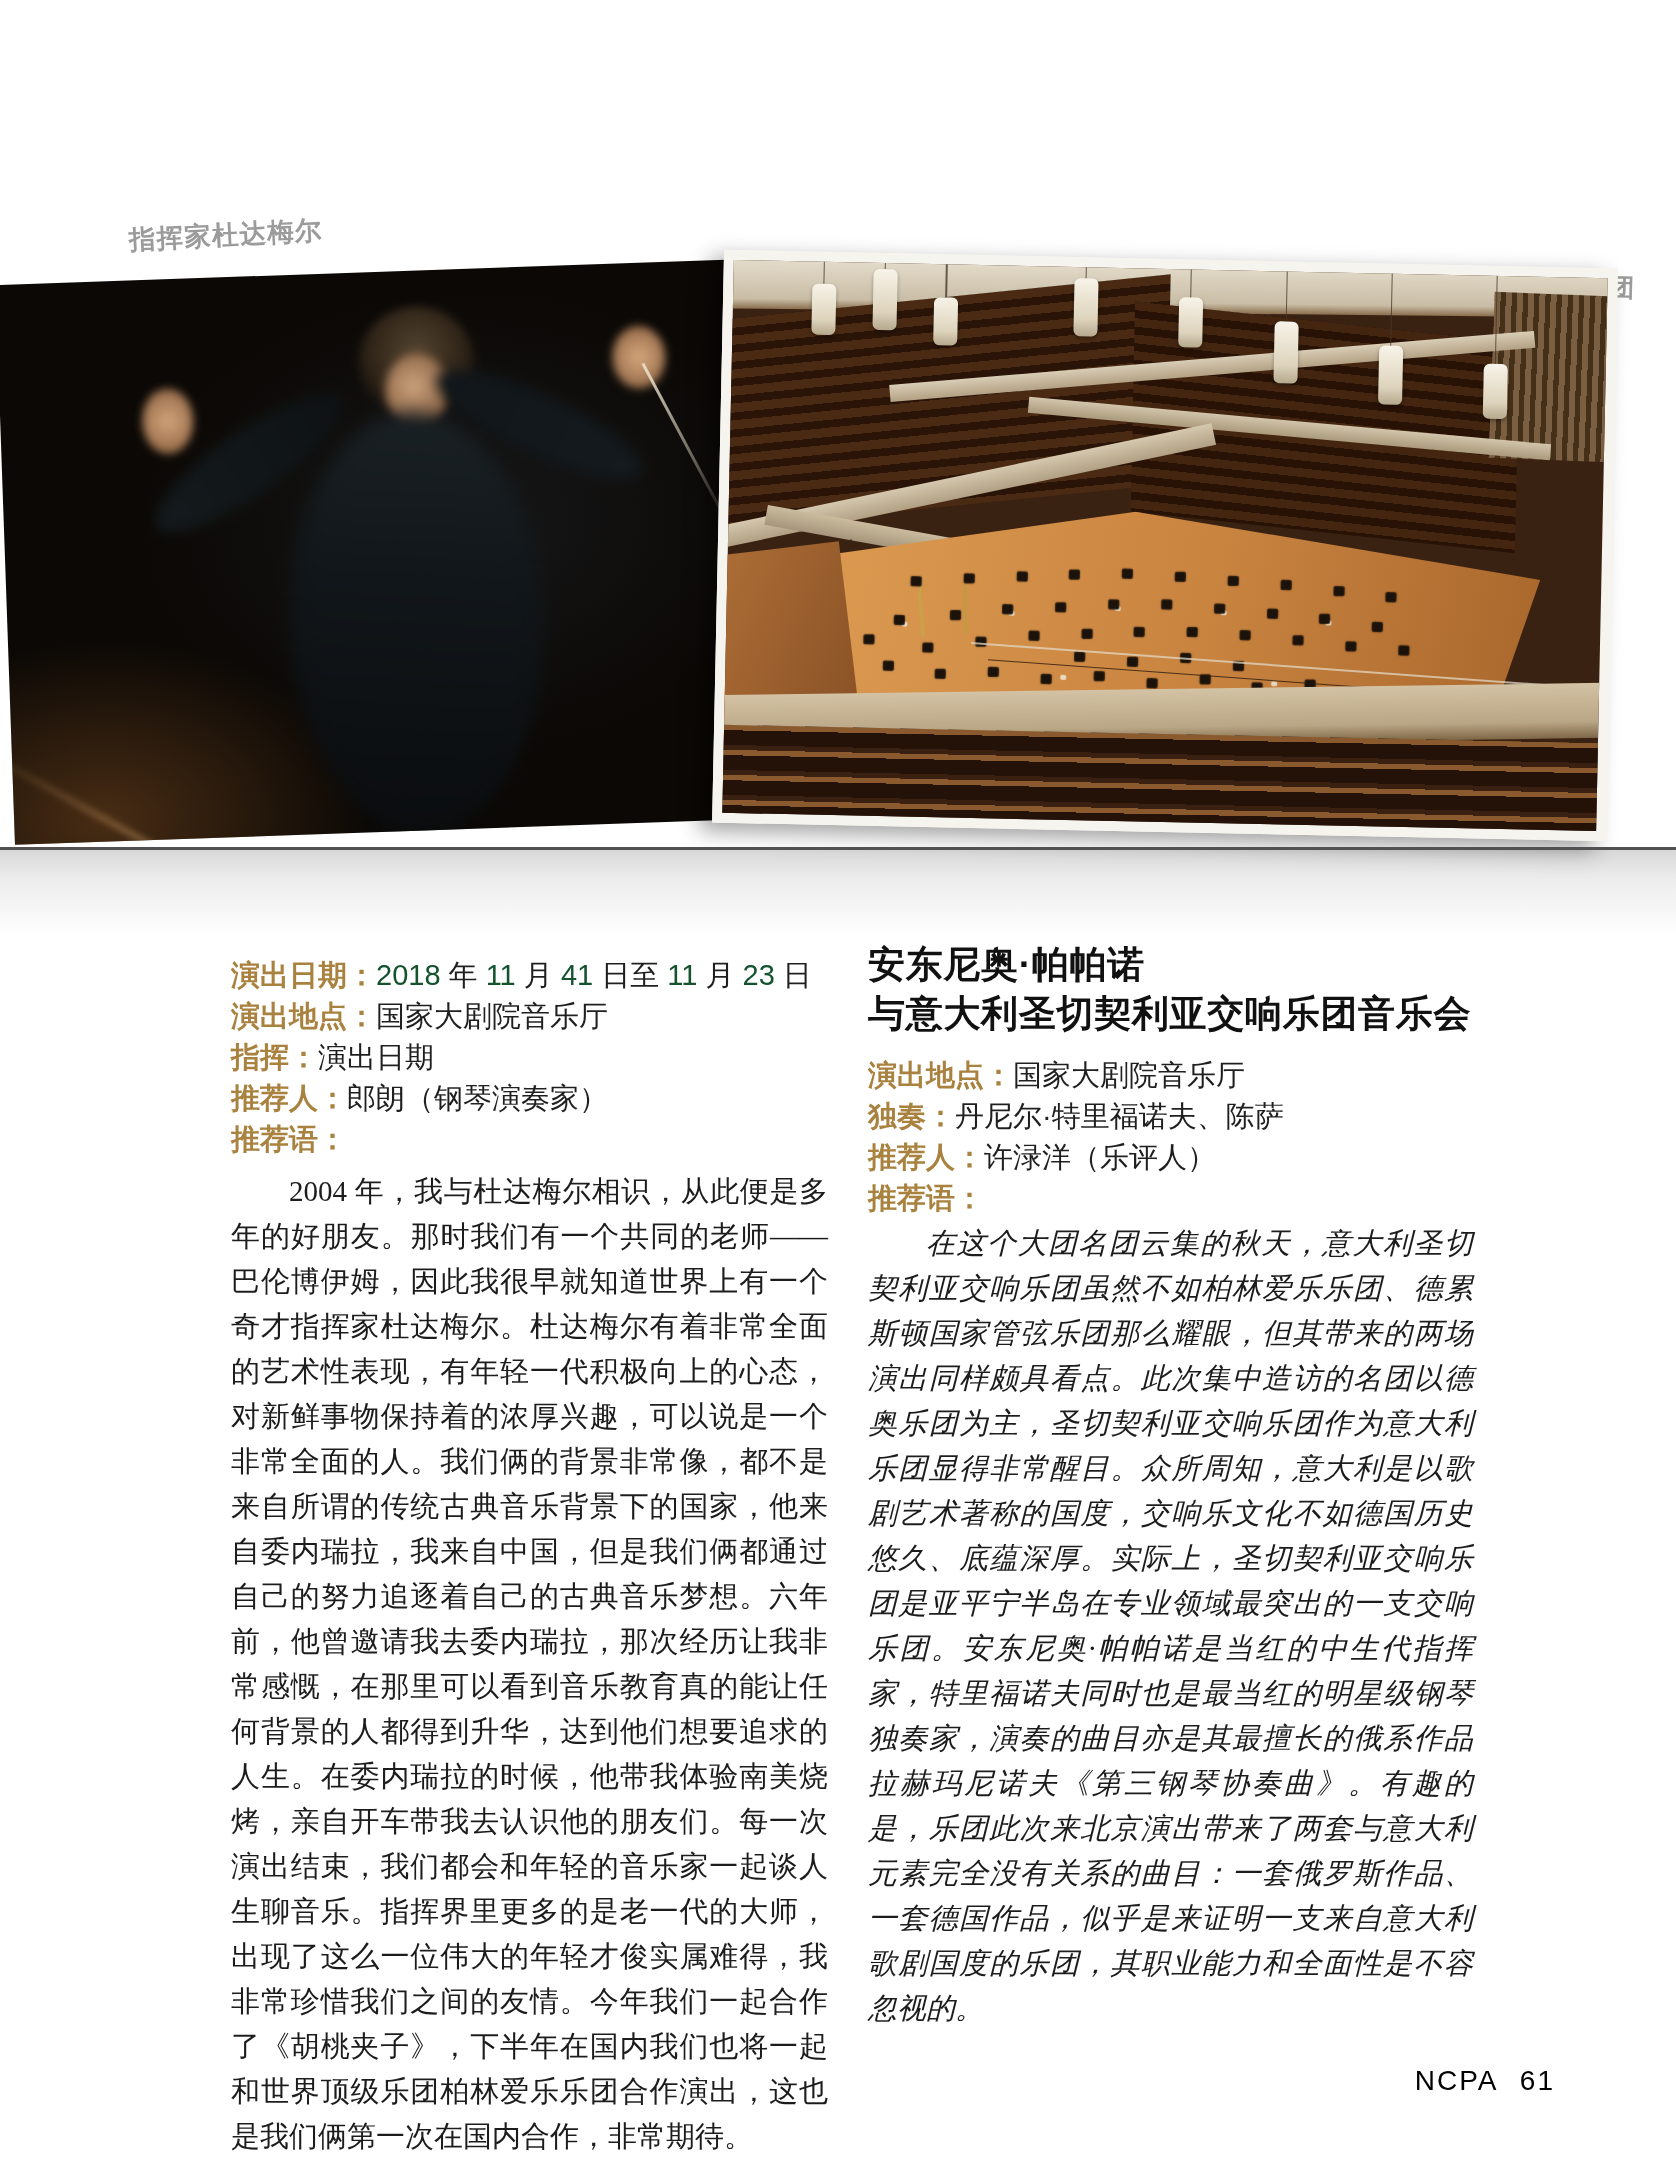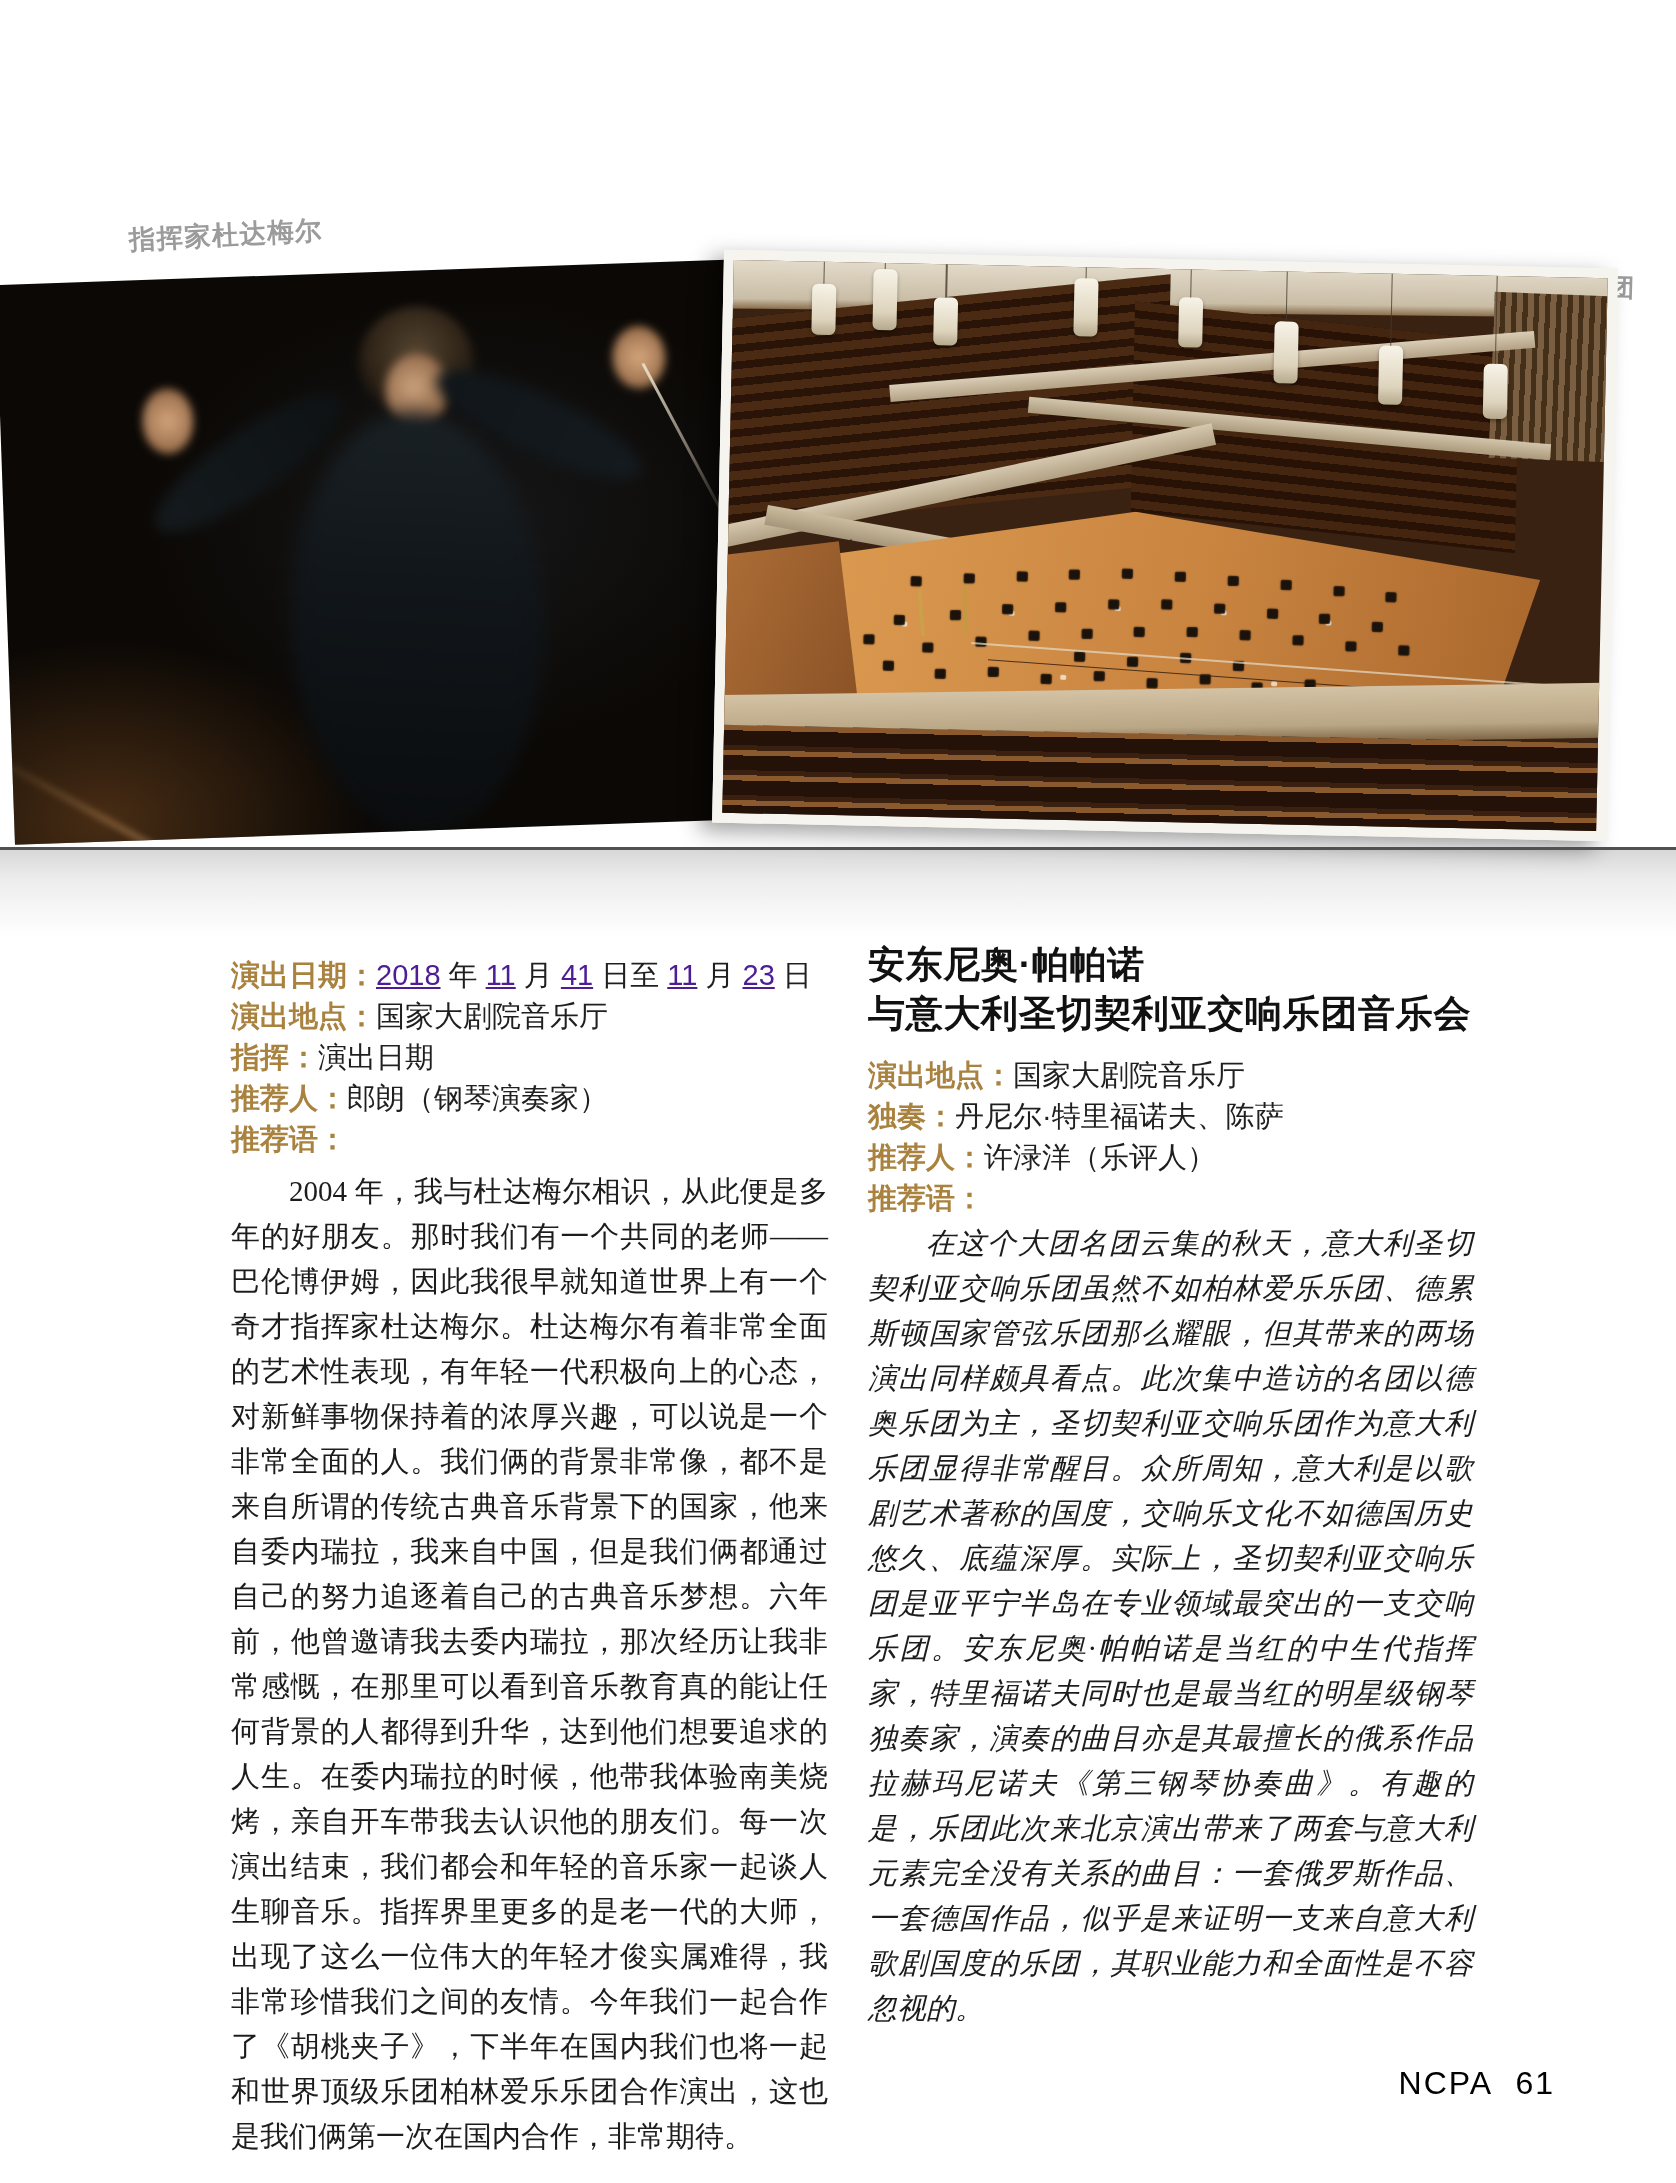--- a/index.html
+++ b/index.html
@@ -132,29 +132,29 @@
   
   .article{ position:absolute; z-index:4; color:#1f1f1f;}
   .art-left{ left:231px; top:940px; width:597px;}
   .art-right{ left:868px; top:940px; width:605px;}
   .title{ margin:0; font-size:37px; line-height:49px; font-weight:bold; color:#111; letter-spacing:0.7px;}
   .art-left .meta{ margin-top:14.5px;}
   .art-right .meta{ margin-top:17px;}
   .meta-row{ font-size:29px; line-height:41px; white-space:nowrap;}
   .meta-label{ color:#a9823f; font-weight:bold;}
   .meta-value{ color:#1f1f1f;}
-  .meta-value .red{ color:#4c1d95;text-decoration:underline;}
+  .meta-value .red{ color:#14532d;}
   .body{
     margin:9.2px 0 0 0; font-family:"Liberation Serif", serif;
     font-size:29px; line-height:45px; text-align:justify; text-indent:2em; color:#1c1c1c;
   }
   .art-right .body{ margin-top:2px;font-style:italic;}
 
   
-  .footer{ position:absolute; right:121px; top:2065px; font-size:32px; color:#000;
+  .footer{ position:absolute; right:121px; top:2065px; font-size:28px; color:#000;
     letter-spacing:2px; word-spacing:13.2px; z-index:4;}
 </style>
 </head>
 <body>
 
 <div class="page">
 
   <div class="shadow-band"></div>
   <div class="divider"></div>
 

